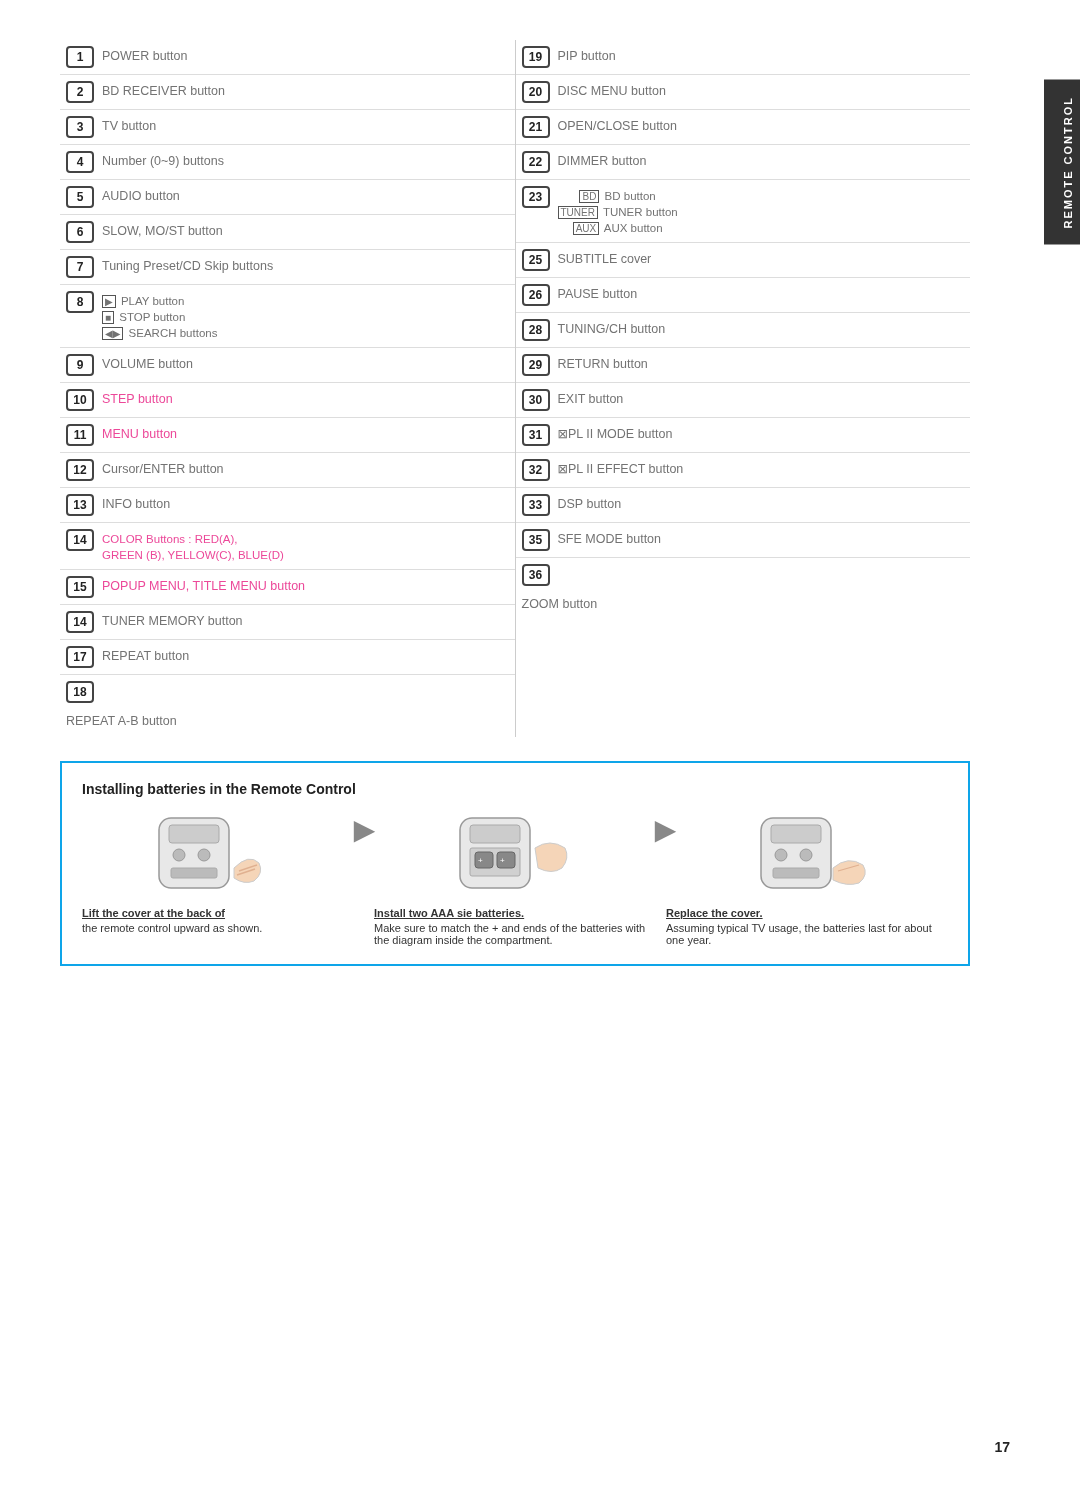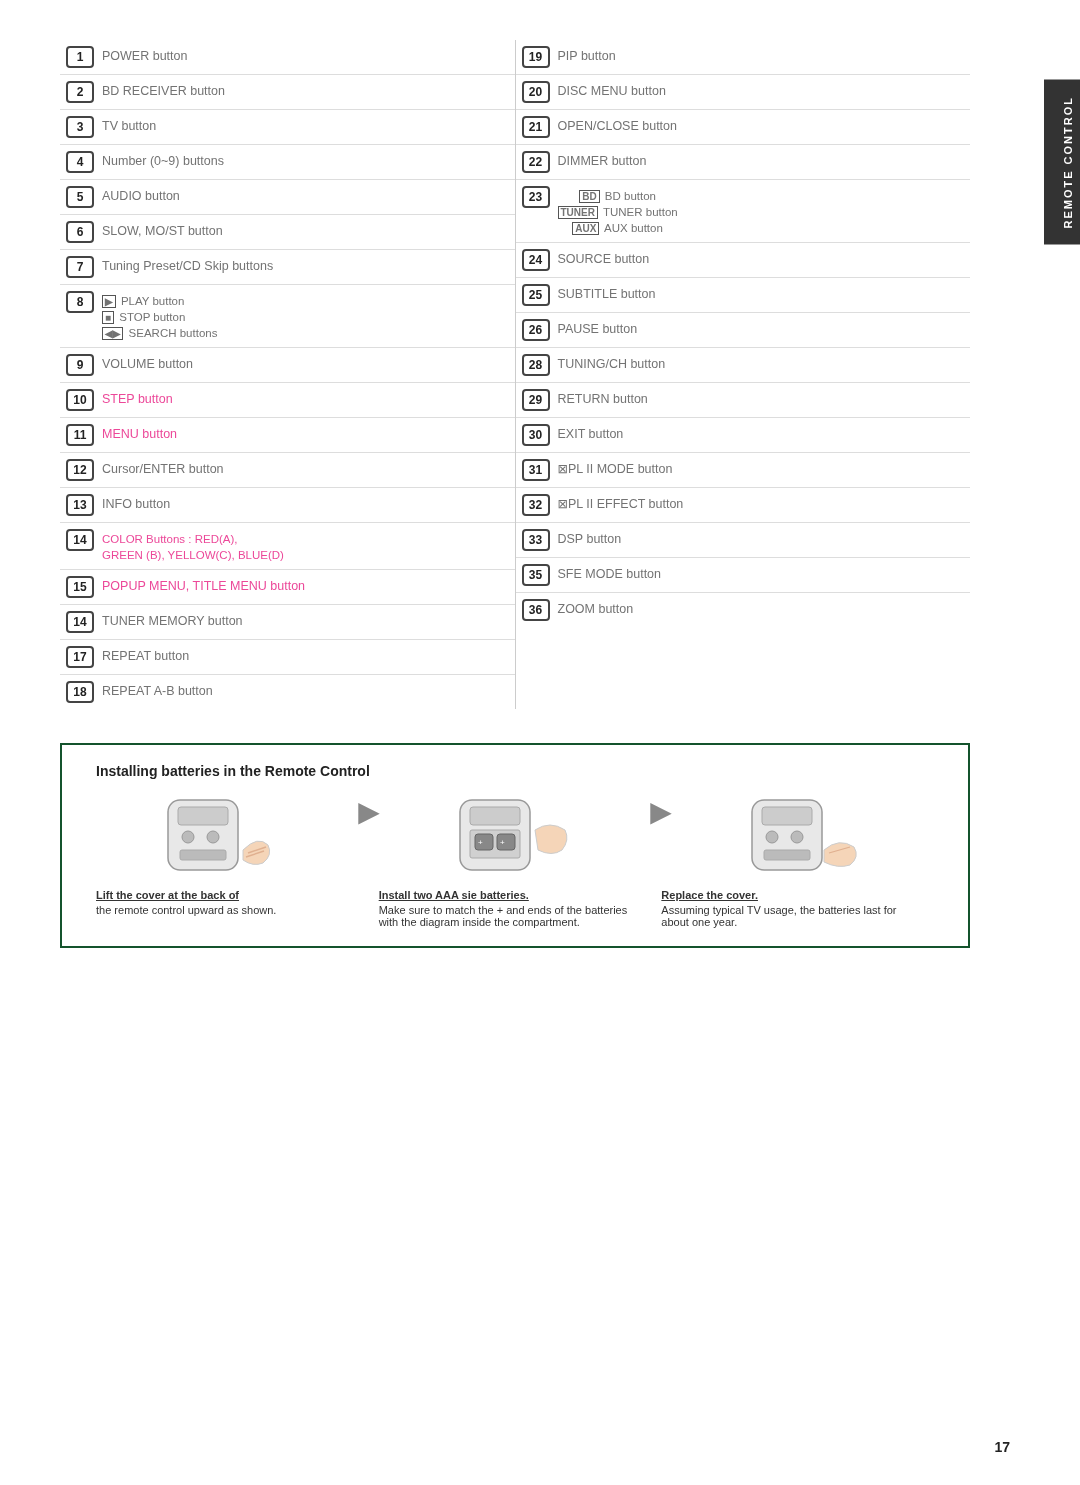--- a/index.html
+++ b/index.html
@@ -73,20 +73,21 @@
     .list-item {
       display: flex;
       align-items: flex-start;
       padding: 6px 10px 6px 6px;
       border-bottom: 1px solid #ddd;
       min-height: 34px;
       gap: 8px;
     }
     .list-item:last-child {
       border-bottom: none;
+      flex-direction: column;
     }
     .item-num {
       display: inline-flex;
       align-items: center;
       justify-content: center;
       min-width: 28px;
       height: 22px;
       border: 2px solid #444;
       border-radius: 4px;
       font-size: 12px;
@@ -106,28 +107,26 @@
     }
     .item-label .sub-line {
       display: block;
       font-size: 11.5px;
     }
     .item-label .icon-inline {
       font-size: 10px;
       border: 1px solid #555;
       padding: 0 2px;
       margin-right: 2px;
-      font-weight: bold;
     }
 
     
     .battery-section {
-      border: 2px solid #14532d;
-      padding: 18px 34px;
-      margin-top: 10px;
+      border: 2px solid #0ea5e9;
+      padding: 18px 20px;
     }
     .battery-title {
       font-size: 14px;
       font-weight: bold;
       margin-bottom: 16px;
       color: #222;
     }
     .battery-steps {
       display: flex;
       align-items: flex-start;
@@ -290,26 +289,22 @@
           </div>
           <div class="list-item">
             <span class="item-num">23</span>
             <div class="item-label">
               <span class="sub-line"><span class="icon-inline">BD</span> BD button</span>
               <span class="sub-line"><span class="icon-inline">TUNER</span> TUNER button</span>
               <span class="sub-line"><span class="icon-inline">AUX</span> AUX button</span>
             </div>
           </div>
           <div class="list-item">
-            <span class="item-num">24</span>
-            <div class="item-label">SOURCE button</div>
-          </div>
-          <div class="list-item">
             <span class="item-num">25</span>
-            <div class="item-label">SUBTITLE button</div>
+            <div class="item-label">SUBTITLE cover</div>
           </div>
           <div class="list-item">
             <span class="item-num">26</span>
             <div class="item-label">PAUSE button</div>
           </div>
           <div class="list-item">
             <span class="item-num">28</span>
             <div class="item-label">TUNING/CH button</div>
           </div>
           <div class="list-item">

